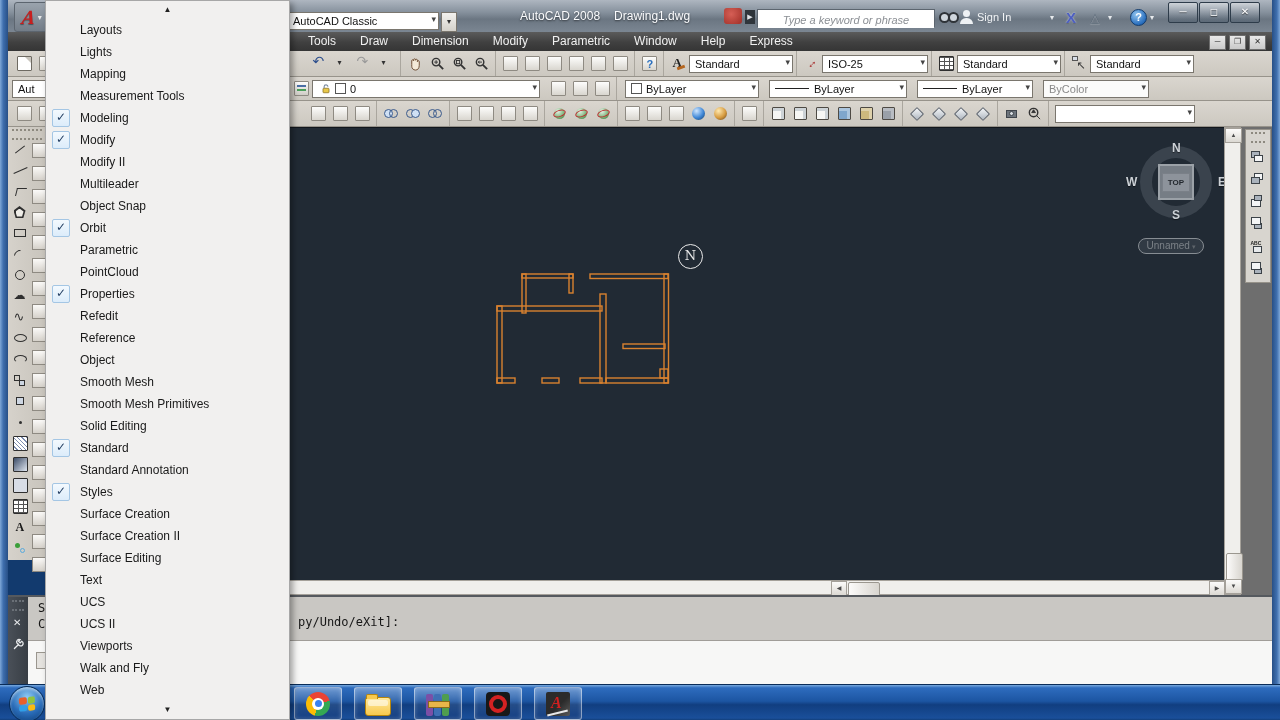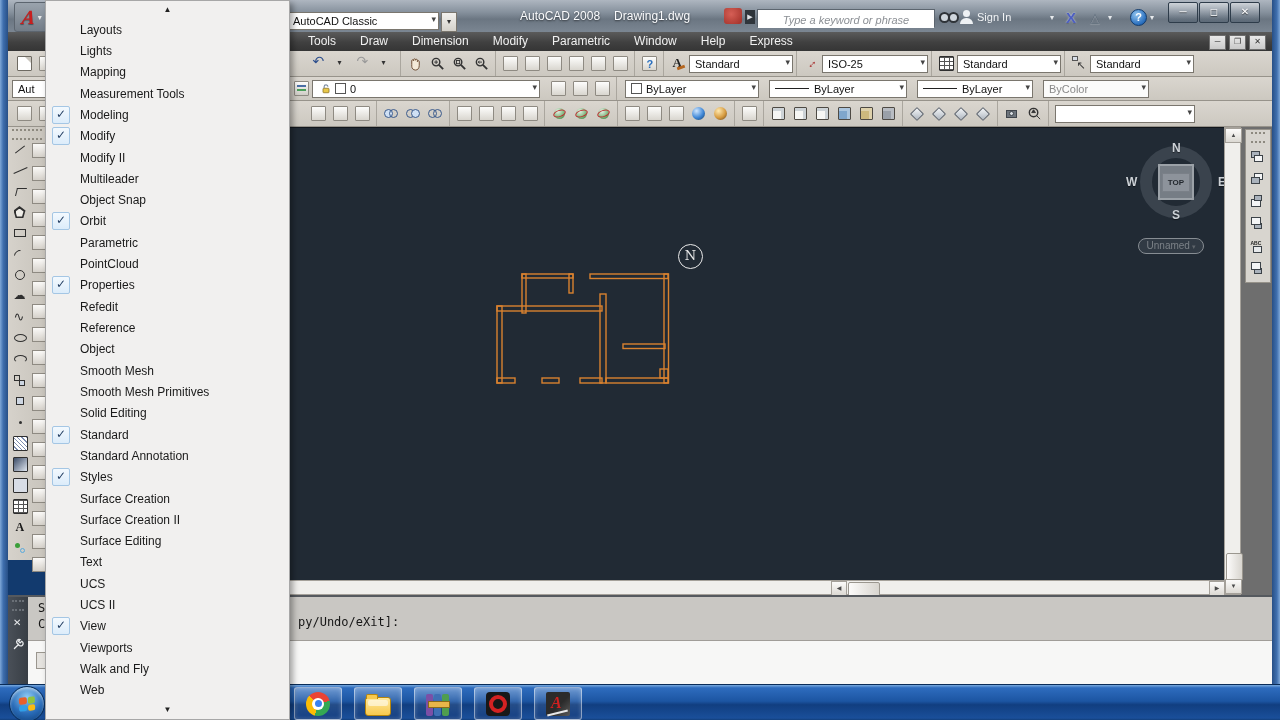--- a/index.html
+++ b/index.html
@@ -946,24 +946,20 @@
         </div>
         <div class="menu-item">
           <span class="mcheck"></span>
           <span>UCS</span>
         </div>
         <div class="menu-item">
           <span class="mcheck"></span>
           <span>UCS II</span>
         </div>
         <div class="menu-item">
-          <span class="mcheck checked"></span>
-          <span>View</span>
-        </div>
-        <div class="menu-item">
           <span class="mcheck"></span>
           <span>Viewports</span>
         </div>
         <div class="menu-item">
           <span class="mcheck"></span>
           <span>Walk and Fly</span>
         </div>
         <div class="menu-item">
           <span class="mcheck"></span>
           <span>Web</span>

